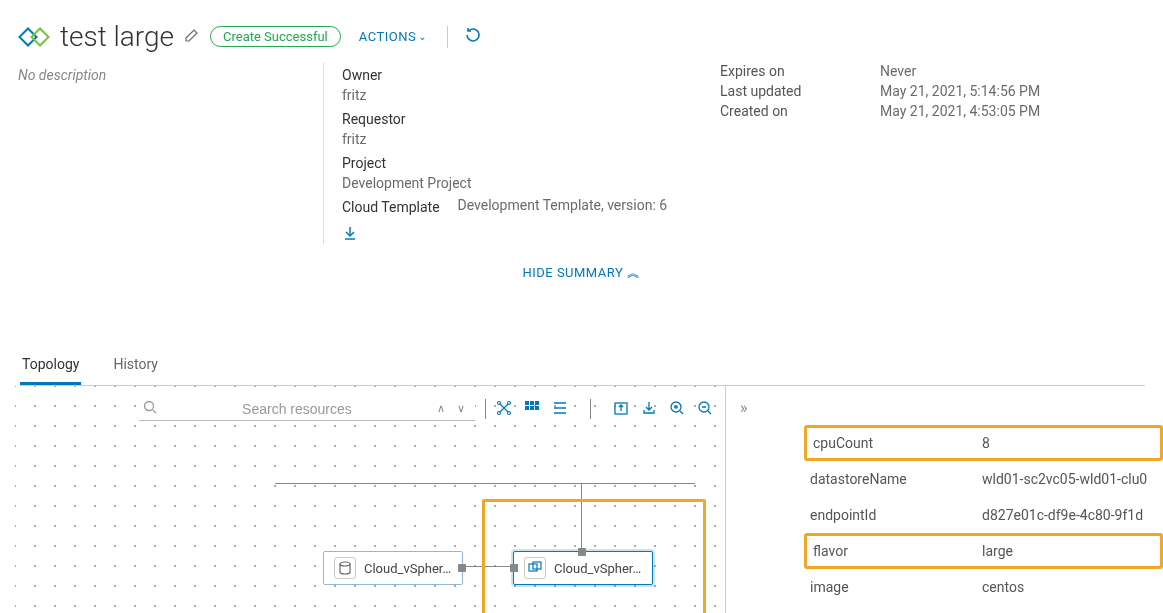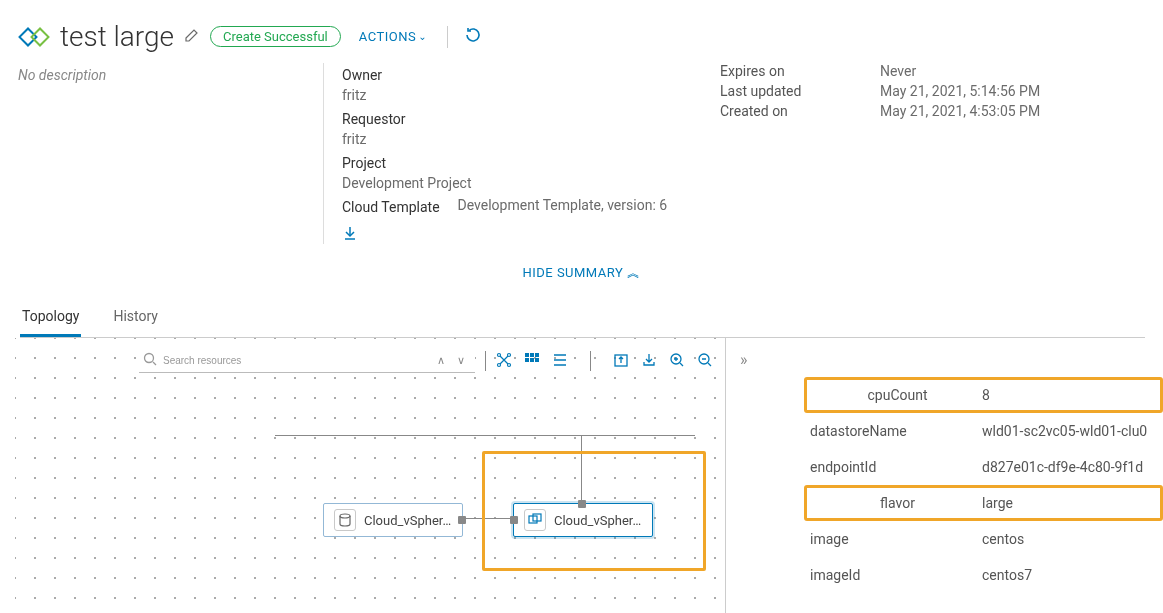--- a/index.html
+++ b/index.html
@@ -19,43 +19,43 @@
 .meta-row-h { color: #333; padding-top: 4px; }
 .meta-row-v { color: #6b6b6b; }
 .meta-ctrow { display: flex; gap: 18px; align-items: center; }
 .dl-icon { color: #0079b8; cursor: pointer; margin-top: 6px; }
 .meta-right { display: flex; flex-direction: column; gap: 4px; }
 .meta-pair { display: flex; }
 .meta-pair .lab { width: 160px; color: #555; }
 .meta-pair .val { color: #6b6b6b; }
 .hide-summary { text-align: center; color: #0079b8; font-size: 13px; letter-spacing: 0.5px; padding: 10px 0 18px; cursor: pointer; }
 .tabs { display: flex; border-bottom: 1px solid #ccc; margin: 0 18px 0 20px; }
-.tab { padding: 8px 2px 10px; margin-right: 30px; color: #666; cursor: pointer; }
+.tab { padding: 8px 2px 10px; margin-right: 30px; color: #666; cursor: pointer; margin-top: 48px; }
 .tab.active { color: #333; border-bottom: 3px solid #0079b8; }
 .workarea { display: flex; height: 280px; margin-left: 15px; }
 .canvas-area { position: relative; width: 710px; background-image: radial-gradient(circle, #aaa 1px, transparent 1px); background-size: 20px 20px; background-position: 10px 10px; }
 .toolbar { position: absolute; top: 8px; left: 124px; right: 12px; height: 30px; display: flex; align-items: center; background: transparent; }
 .search-wrap { display: flex; align-items: center; flex: 1; background: #fff; border-bottom: 1px solid #bbb; padding: 3px 4px; }
-.search-input { border: none; outline: none; flex: 1; font-size: 10px; color: #333; background: transparent; }
+.search-input { border: none; outline: none; flex: 1; font-size: 14px; color: #333; background: transparent; text-align: center; }
 .search-input::placeholder { color: #999; }
 .updown { color: #888; font-size: 11px; padding: 0 6px; cursor: pointer; }
 .tool-sep { width: 1px; height: 20px; background: #888; margin: 0 10px; }
 .tool-icons { display: flex; gap: 12px; align-items: center; color: #0079b8; }
 .tool-icons span, .tool-icons svg { cursor: pointer; }
 .node { position: absolute; background: #fff; border: 1px solid #93b8d6; border-radius: 2px; display: flex; align-items: center; padding: 5px 10px; gap: 8px; font-size: 13px; color: #444; }
 .node-icon { width: 22px; height: 22px; border: 1px solid #c9c9c9; border-radius: 3px; display: flex; align-items: center; justify-content: center; flex-shrink: 0; }
 .node .dot { position: absolute; width: 8px; height: 8px; background: #888; border-radius: 1px; }
 .selected-box { position: absolute; border: 3px solid #f0a629; border-radius: 2px; }
 .edge { position: absolute; background: #888; }
 .details-panel { flex: 1; border-left: 1px solid #ccc; padding: 12px 0 0 14px; overflow: hidden; }
 .collapse-arrow { color: #888; cursor: pointer; font-size: 16px; margin-bottom: 8px; }
 .prop-row { display: flex; padding: 10px 0; margin-left: 70px; color: #555; font-size: 14px; }
 .prop-row .k { width: 172px; }
 .prop-row .v { color: #555; white-space: nowrap; overflow: hidden; }
-.hl-row { border: 3px solid #f0a629; border-radius: 3px; margin-left: 64px; padding: 7px 0 7px 6px; text-align: center; }
+.hl-row { border: 3px solid #f0a629; border-radius: 3px; margin-left: 64px; padding: 7px 0 7px 6px; }
 .hl-row .k { width: 169px; }
 </style>
 </head>
 <body>
 
 <div class="header">
   <span class="app-icon">
     <svg width="32" height="32" viewBox="0 0 32 32">
         <g fill="none" stroke="#0079b8" stroke-width="2">
           <rect x="4" y="10" width="12" height="12" transform="rotate(45 10 16)"></rect>

